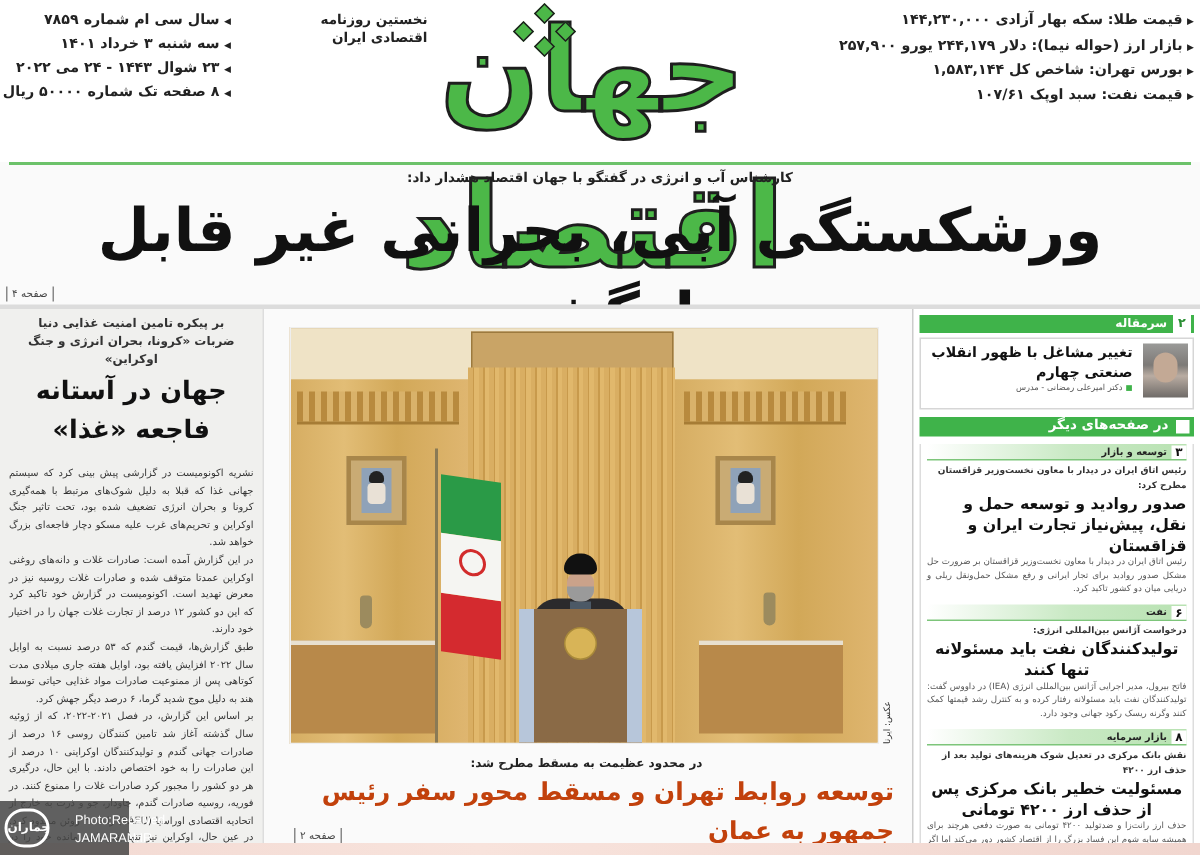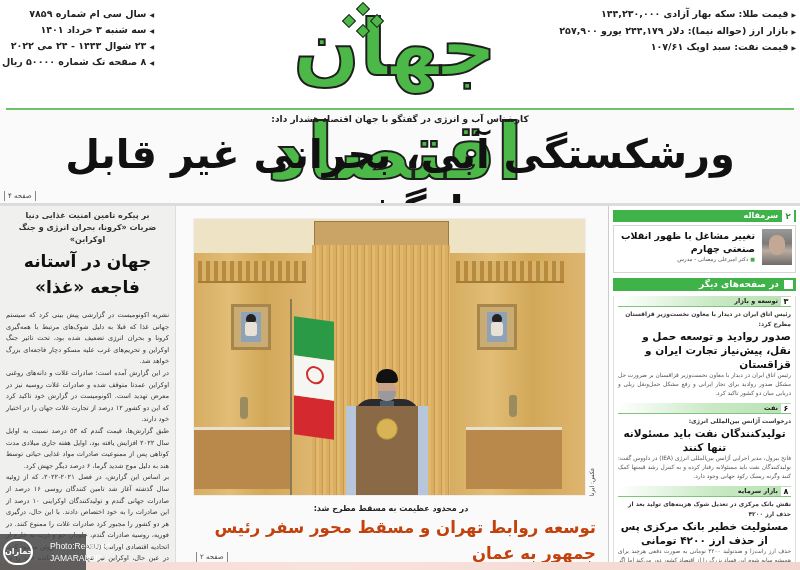--- a/index.html
+++ b/index.html
@@ -125,25 +125,30 @@
     </div>
 
     <div class="logo">
       <div class="logo-text">جهان اقتصاد</div>
       <div class="logo-diamonds">
         <div class="diamond" style="left:4px;top:12px"></div>
         <div class="diamond" style="left:18px;top:0px"></div>
         <div class="diamond" style="left:18px;top:22px"></div>
         <div class="diamond" style="left:32px;top:12px"></div>
       </div>
+      <div class="logo-tagline">
+        <div>نخستین روزنامه</div>
+        <div>اقتصادی ایران</div>
+      </div>
     </div>
 
     <div class="market-info">
       <div class="line">قیمت طلا: سکه بهار آزادی ۱۴۴,۲۳۰,۰۰۰</div>
       <div class="line">بازار ارز (حواله نیما): دلار ۲۴۴,۱۷۹ یورو ۲۵۷,۹۰۰</div>
+      <div class="line">بورس تهران: شاخص کل ۱,۵۸۳,۱۴۴</div>
       <div class="line">قیمت نفت: سبد اوپک ۱۰۷/۶۱</div>
     </div>
   </div>
   <div class="mast-rule"></div>
 
   <div class="kicker">کارشناس آب و انرژی در گفتگو با جهان اقتصاد هشدار داد:</div>
   <div class="headline">ورشکستگی آبی، بحرانی غیر قابل بازگشت</div>
   <div class="headline-ref">
     <span class="page-ref">صفحه ۴</span>
   </div>

